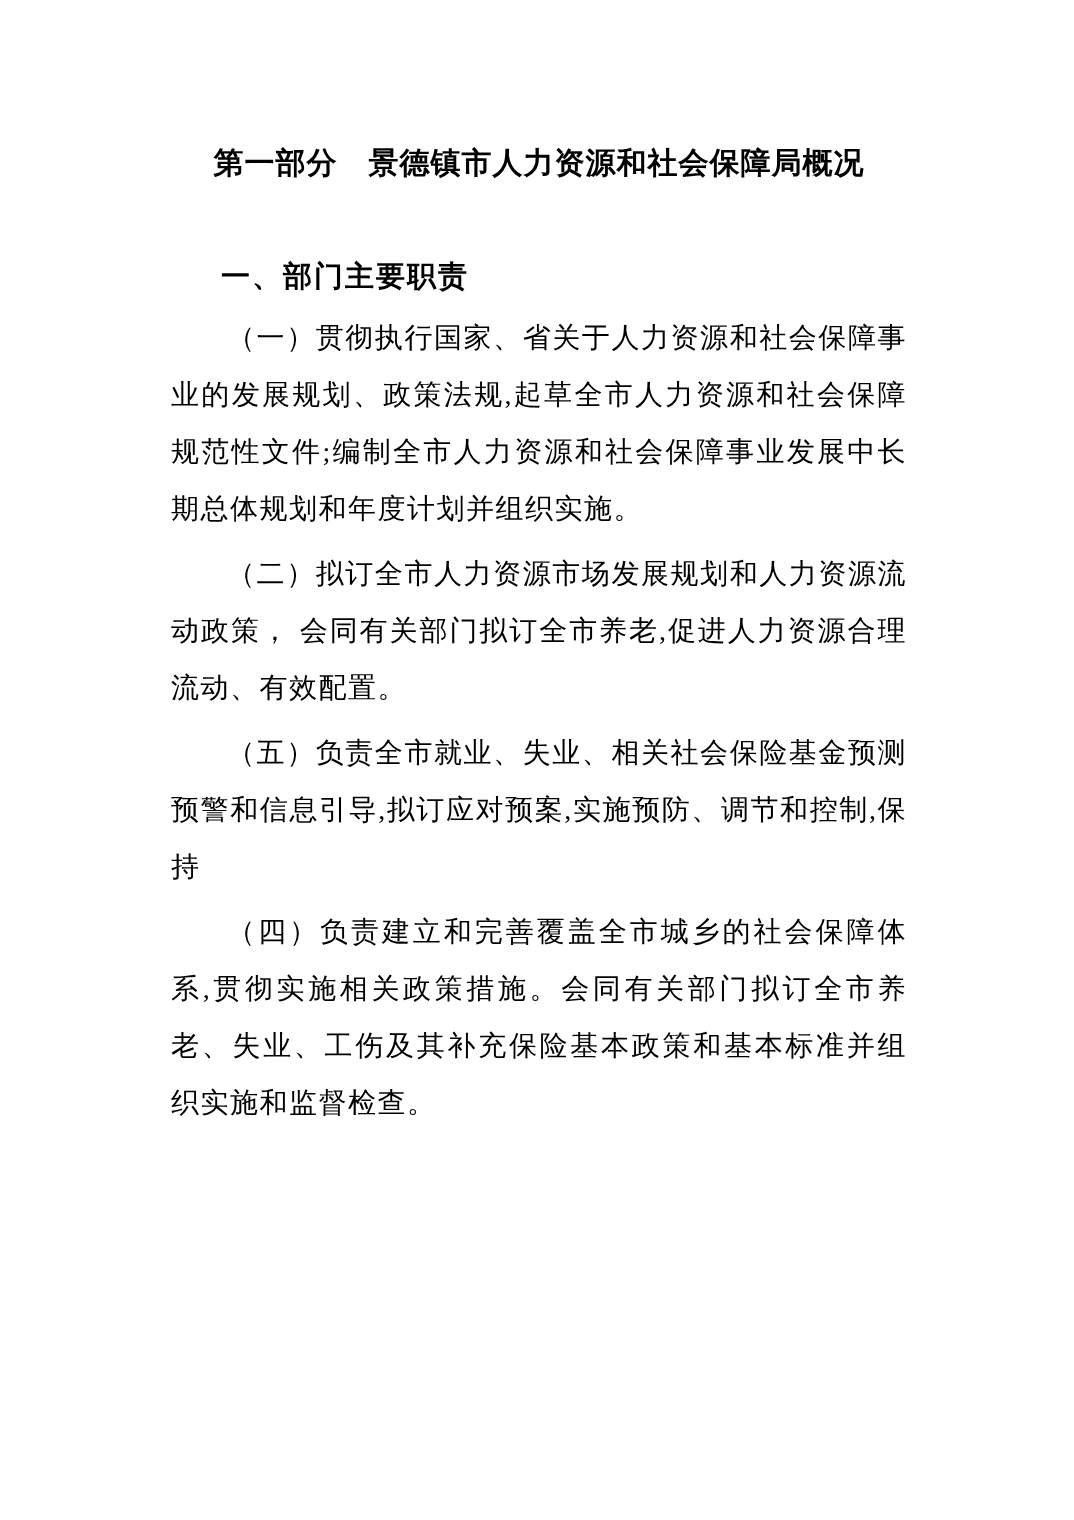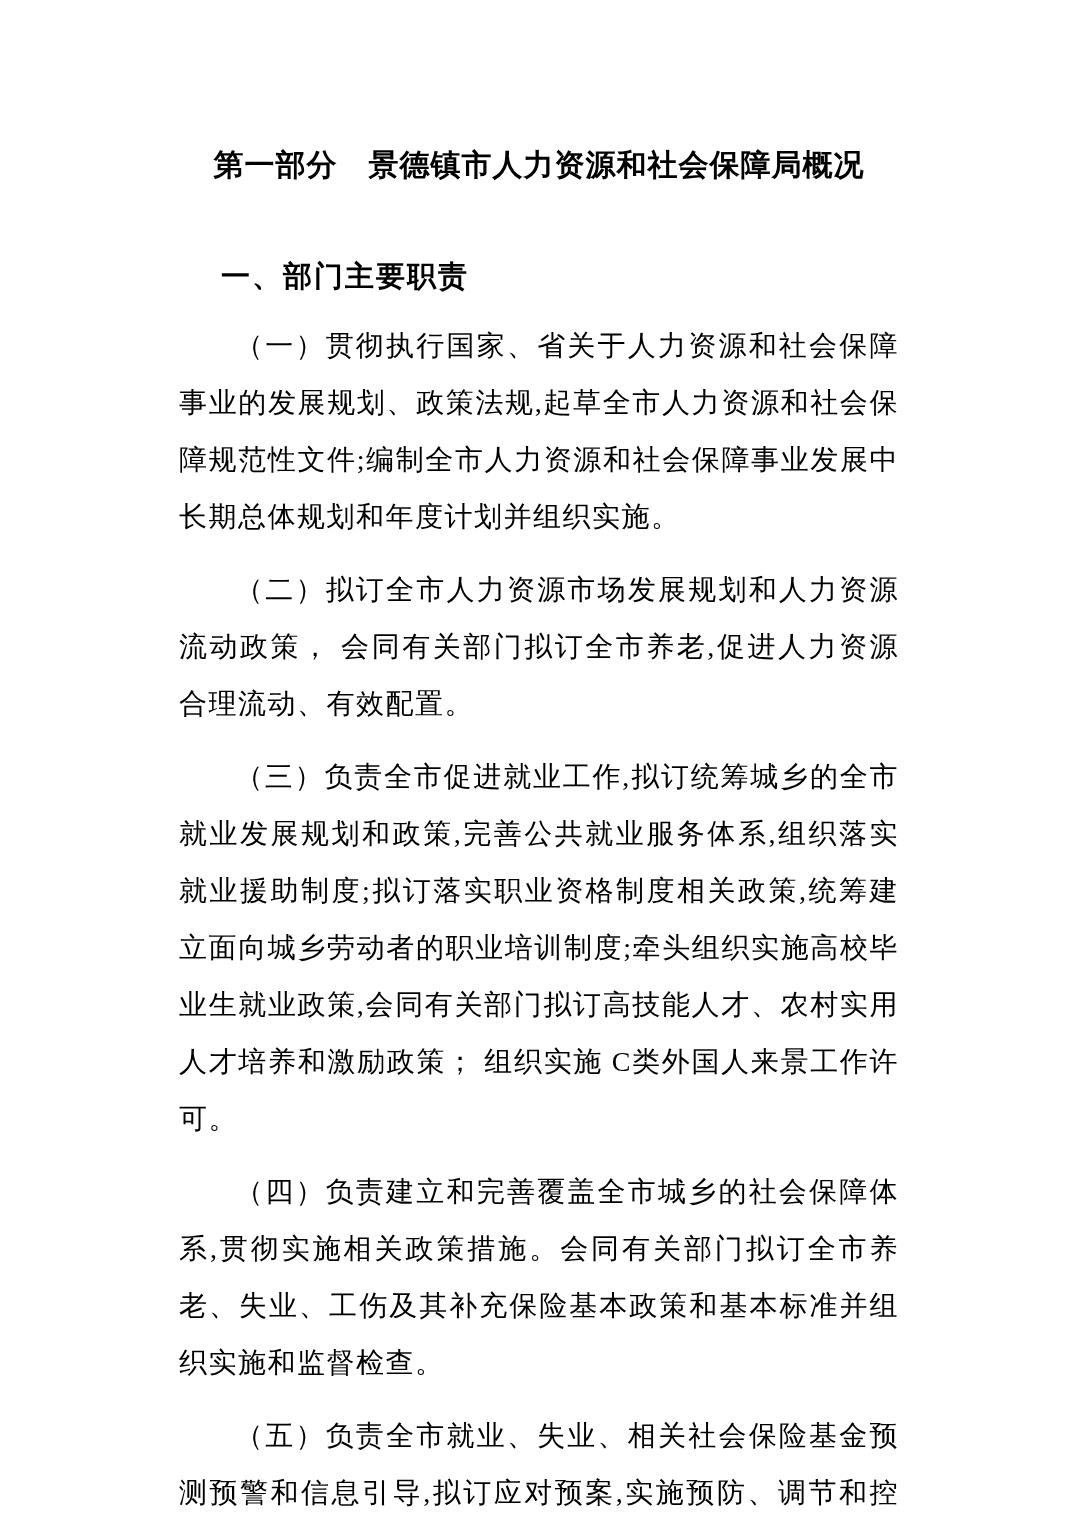--- a/index.html
+++ b/index.html
@@ -18,60 +18,59 @@
   }
   .content {
     position: absolute;
     left: 163px;
     top: 0;
     width: 752px;
   }
   .doc-title {
     margin: 0;
     padding-top: 141px;
-    font-family: Liberation Sans, sans-serif;
+    font-family: Liberation Mono, monospace;
     font-weight: 700;
     font-size: 30px;
     line-height: 48px;
     text-align: center;
     letter-spacing: 1px;
     white-space: nowrap;
   }
   .section-heading {
     margin: 62px 0 0 0;
     font-family: Liberation Serif, serif;
     font-weight: 700;
     font-size: 29px;
     line-height: 50px;
     letter-spacing: 2px;
     text-indent: 58px;
   }
   .body-text {
     margin-top: 4px;
   }
   .body-para {
-    margin: 16px;
+    margin: 8px;
     font-family: "Liberation Serif", "DejaVu Serif", serif;
     font-weight: 400;
     font-size: 28px;
     line-height: 57px;
     letter-spacing: 1.5px;
     text-align: justify;
     text-indent: 2em;
     word-break: break-all;
   }
 </style>
 </head>
 <body>
 
 <div class="page">
   <div class="content">
     <h1 class="doc-title">第一部分　景德镇市人力资源和社会保障局概况</h1>
     <h2 class="section-heading">一、部门主要职责</h2>
     <div class="body-text">
       <p class="body-para">（一）贯彻执行国家、省关于人力资源和社会保障事业的发展规划、政策法规,起草全市人力资源和社会保障规范性文件;编制全市人力资源和社会保障事业发展中长期总体规划和年度计划并组织实施。</p>
       <p class="body-para">（二）拟订全市人力资源市场发展规划和人力资源流动政策， 会同有关部门拟订全市养老,促进人力资源合理流动、有效配置。</p>
-      <p class="body-para">（三）负责全市促进就业工作,拟订统筹城乡的全市就业发展规划和政策,完善公共就业服务体系,组织落实就业援助制度;拟订落实职业资格制度相关政策,统筹建立面向城乡劳动者的职业培训制度;牵头组织实施高校毕业生就业政策,会同有关部门拟订高技能人才、农村实用人才培养和激励政策； 组织实施 C类外国人来景工作许可。</p>
+      <p class="body-para">（五）负责全市就业、失业、相关社会保险基金预测预警和信息引导,拟订应对预案,实施预防、调节和控制,保持</p>
       <p class="body-para">（四）负责建立和完善覆盖全市城乡的社会保障体系,贯彻实施相关政策措施。会同有关部门拟订全市养老、失业、工伤及其补充保险基本政策和基本标准并组织实施和监督检查。</p>
-      <p class="body-para">（五）负责全市就业、失业、相关社会保险基金预测预警和信息引导,拟订应对预案,实施预防、调节和控制,保持</p>
     </div>
   </div>
 </div>
 
 </body></html>

